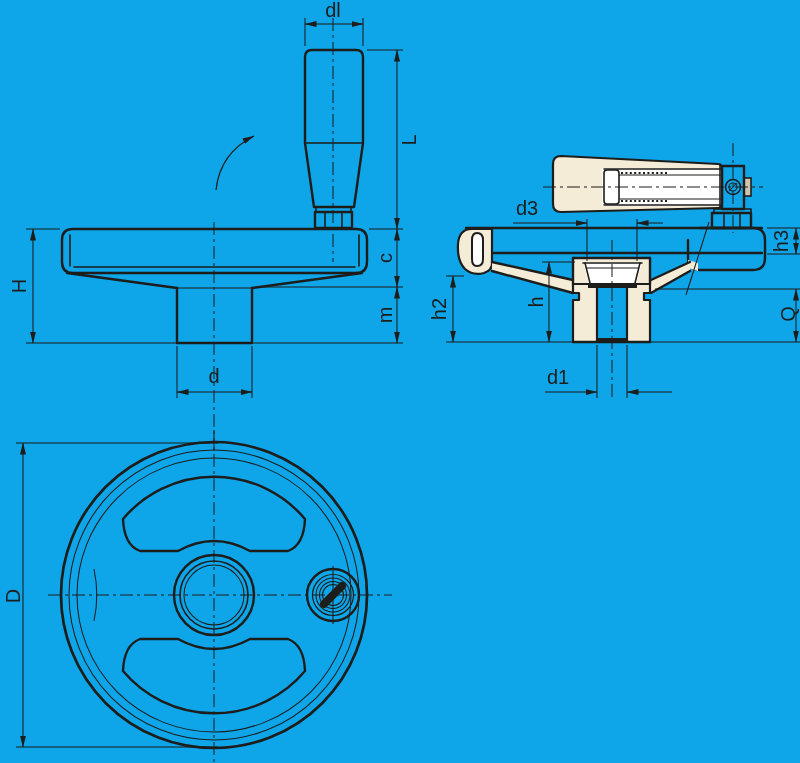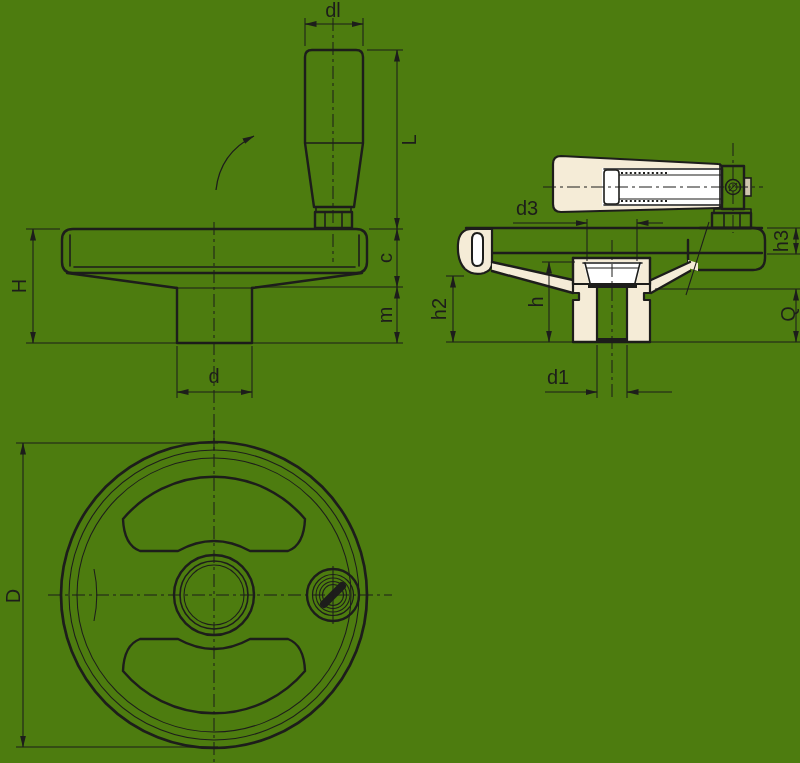--- a/index.html
+++ b/index.html
@@ -1,16 +1,16 @@
 <!DOCTYPE html>
 <html><head>
 <meta charset="utf-8">
 <style>
   html,body{margin:0;padding:0;background:#ffffff;}
-  .stage{width:800px;height:763px;position:relative;background:#4d7c0f;overflow:hidden;}
+  .stage{width:800px;height:763px;position:relative;background:#0ea5e9;overflow:hidden;}
   svg{display:block;}
   
   .ol{fill:none;stroke:#1d1d1b;stroke-width:2.4;stroke-linejoin:round;stroke-linecap:round;}
   .ol2{fill:none;stroke:#1d1d1b;stroke-width:1.6;stroke-linejoin:round;stroke-linecap:round;}
   .thin{fill:none;stroke:#1d1d1b;stroke-width:1.05;}
   .cl{fill:none;stroke:#1d1d1b;stroke-width:1;stroke-dasharray:13 4 3 4;}
   .dim2{fill:none;stroke:#1d1d1b;stroke-width:1.05;marker-start:url(#arw);marker-end:url(#arw);}
   .dim1{fill:none;stroke:#1d1d1b;stroke-width:1.05;marker-end:url(#arw);}
   .cream{fill:#f5ecd7;stroke:#1d1d1b;stroke-width:2.2;stroke-linejoin:round;}
   .creamNoS{fill:#f5ecd7;stroke:none;}

